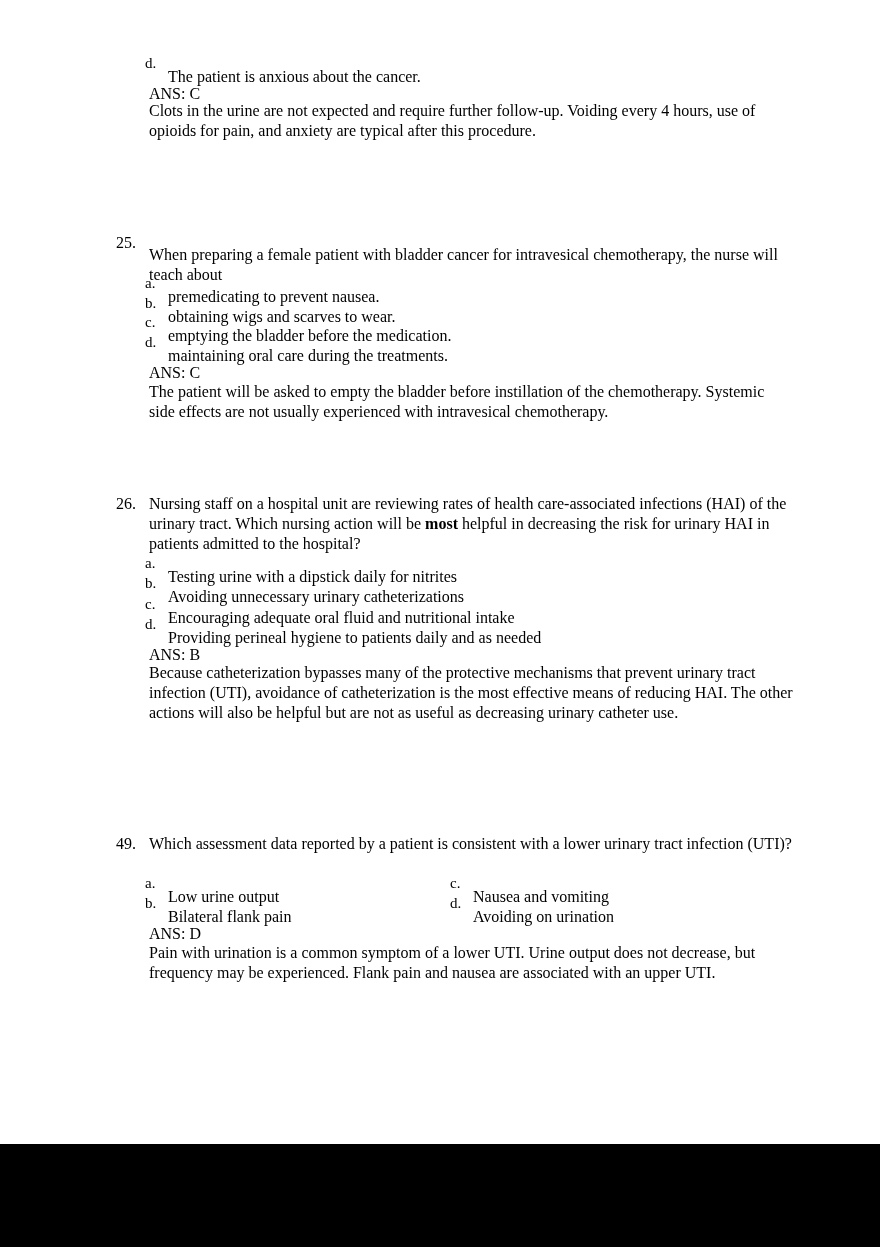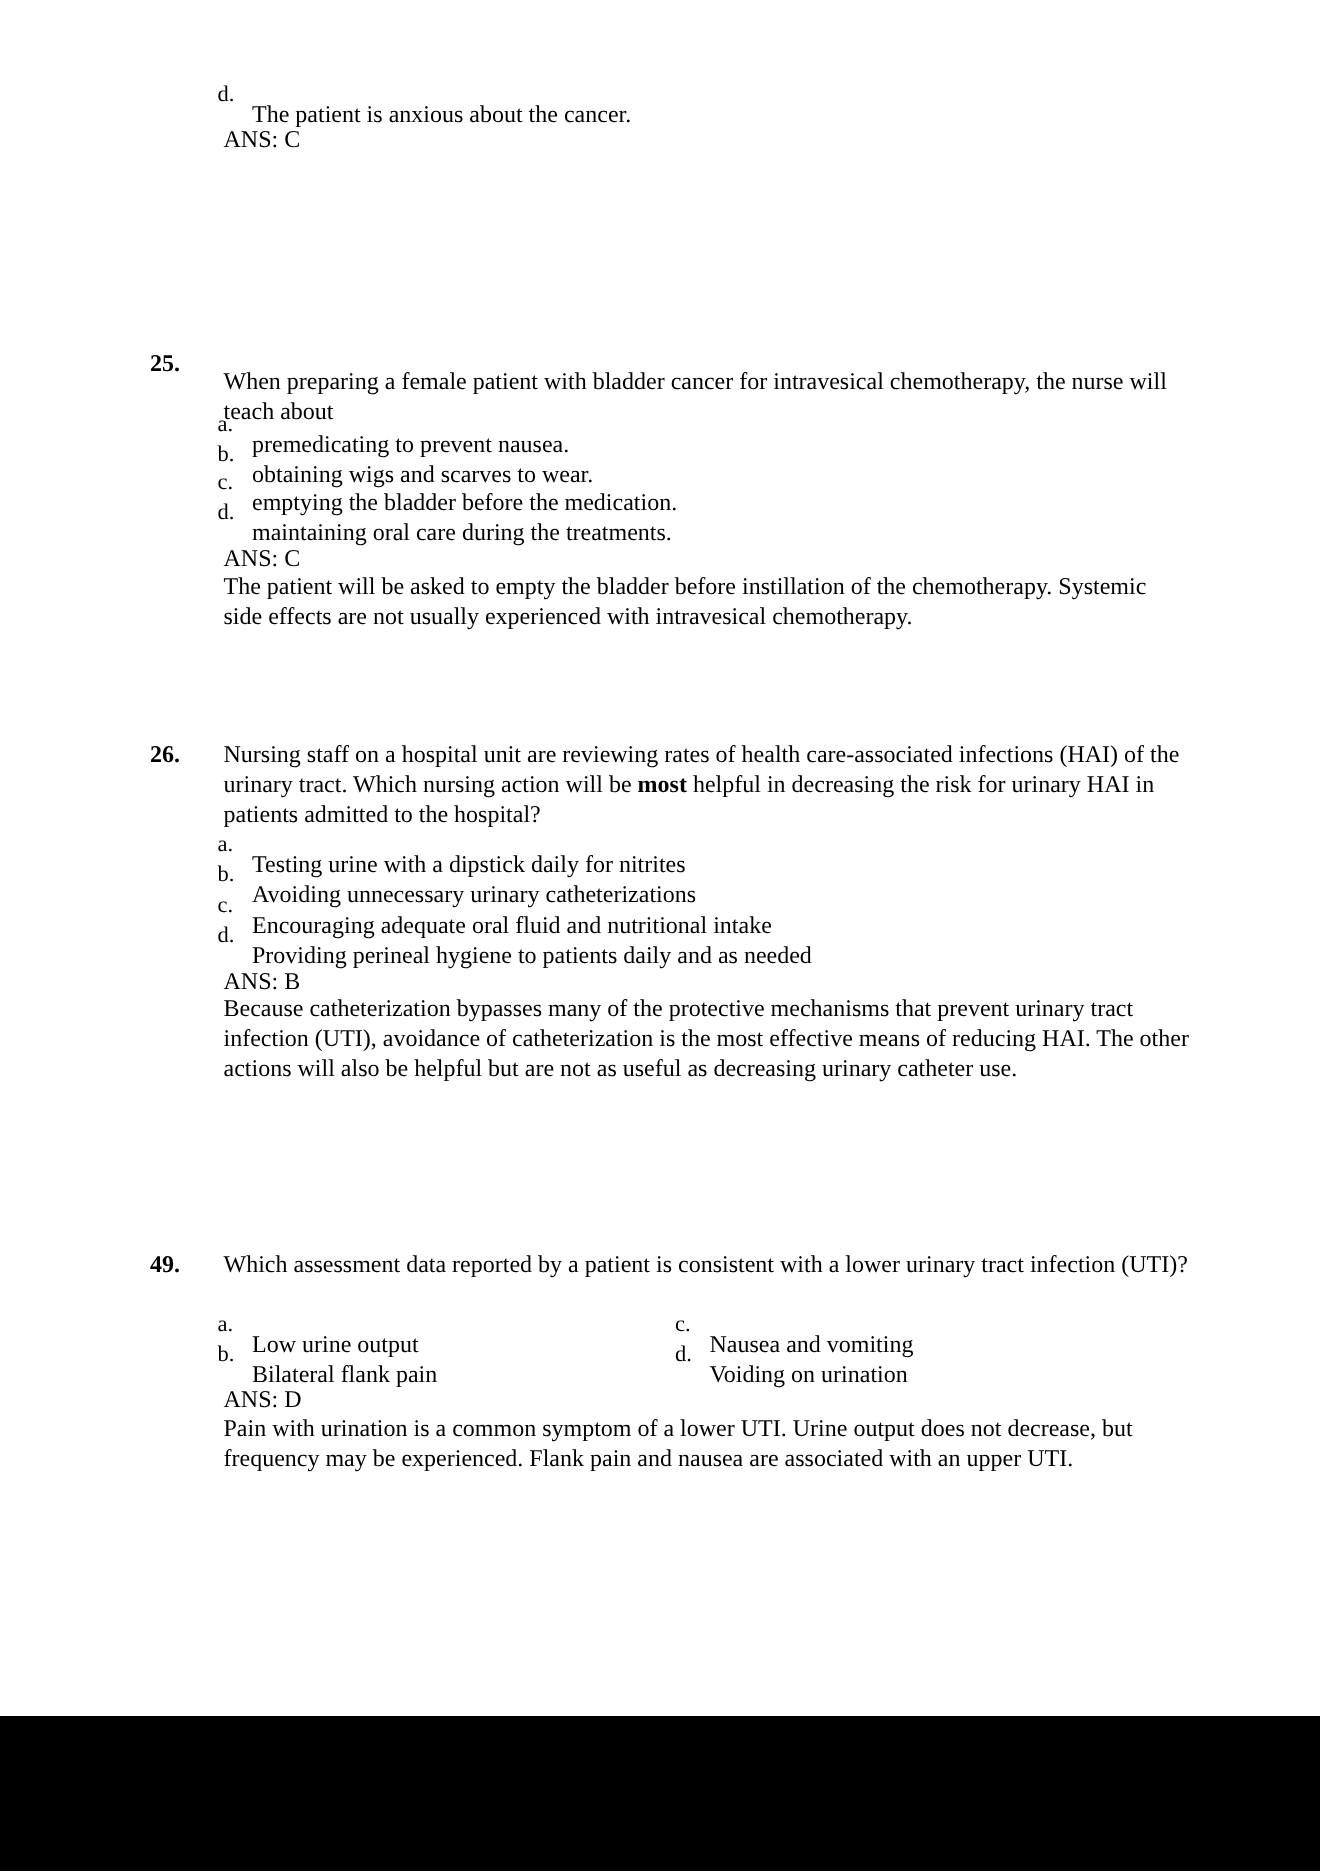--- a/index.html
+++ b/index.html
@@ -7,36 +7,37 @@
     width: 880px; height: 1247px; position: relative; overflow: hidden;
     background: #ffffff; color: #000;
     font-family: "Liberation Serif", "DejaVu Serif", serif;
     font-size: 16px; line-height: 20px;
   }
   .page { position: absolute; left: 0; top: 0; width: 880px; height: 1144px; background: #fff; }
   .black-bar { position: absolute; left: 0; top: 1144px; width: 880px; height: 103px; background: #000; }
   .opt { position: absolute; white-space: nowrap; }
   .opt .letter { position: absolute; left: 0; top: 0; font-size: 15px; }
   .opt .text { position: absolute; left: 23px; top: 0; margin-top: 14px; }
-  .qnum { position: absolute; left: 100px; font-weight: bold; }
+  .qnum { position: absolute; left: 116px; }
   .stem { position: absolute; left: 149px; width: 660px; }
   .ans { position: absolute; left: 149px; width: 660px; }
   .rat { position: absolute; left: 149px; width: 655px; }
   b { font-weight: bold; }
 </style>
 </head>
 <body>
 
 <div class="page">
 
   <div class="opt" style="left:145px; top:53px;">
     <span class="letter">d.</span>
     <span class="text">The patient is anxious about the cancer.</span>
   </div>
   <div class="ans" style="top:84px;">ANS:  C</div>
+  <div class="rat" style="top:101px;">Clots in the urine are not expected and require further follow-up. Voiding every 4 hours, use of opioids for pain, and anxiety are typical after this procedure.</div>
 
   <div>
     <div class="qnum" style="top:233px;">25.</div>
     <div class="stem" style="top:245px;">When preparing a female patient with bladder cancer for intravesical chemotherapy, the nurse will teach about</div>
     <div class="opt" style="left:145px; top:273px;">
       <span class="letter">a.</span>
       <span class="text">premedicating to prevent nausea.</span>
     </div>
     <div class="opt" style="left:145px; top:293px;">
       <span class="letter">b.</span>
@@ -87,21 +88,21 @@
     <div class="opt" style="left:145px; top:893px;">
       <span class="letter">b.</span>
       <span class="text">Bilateral flank pain</span>
     </div>
     <div class="opt" style="left:450px; top:873px;">
       <span class="letter">c.</span>
       <span class="text">Nausea and vomiting</span>
     </div>
     <div class="opt" style="left:450px; top:893px;">
       <span class="letter">d.</span>
-      <span class="text">Voiding on urination</span>
+      <span class="text">Avoiding on urination</span>
     </div>
     <div class="ans" style="top:924px;">ANS:  D</div>
     <div class="rat" style="top:943px; width:650px;">Pain with urination is a common symptom of a lower UTI. Urine output does not decrease, but frequency may be experienced. Flank pain and nausea are associated with an upper UTI.</div>
   </div>
 
 </div>
 
 <div class="black-bar"></div>
 
 </body></html>

